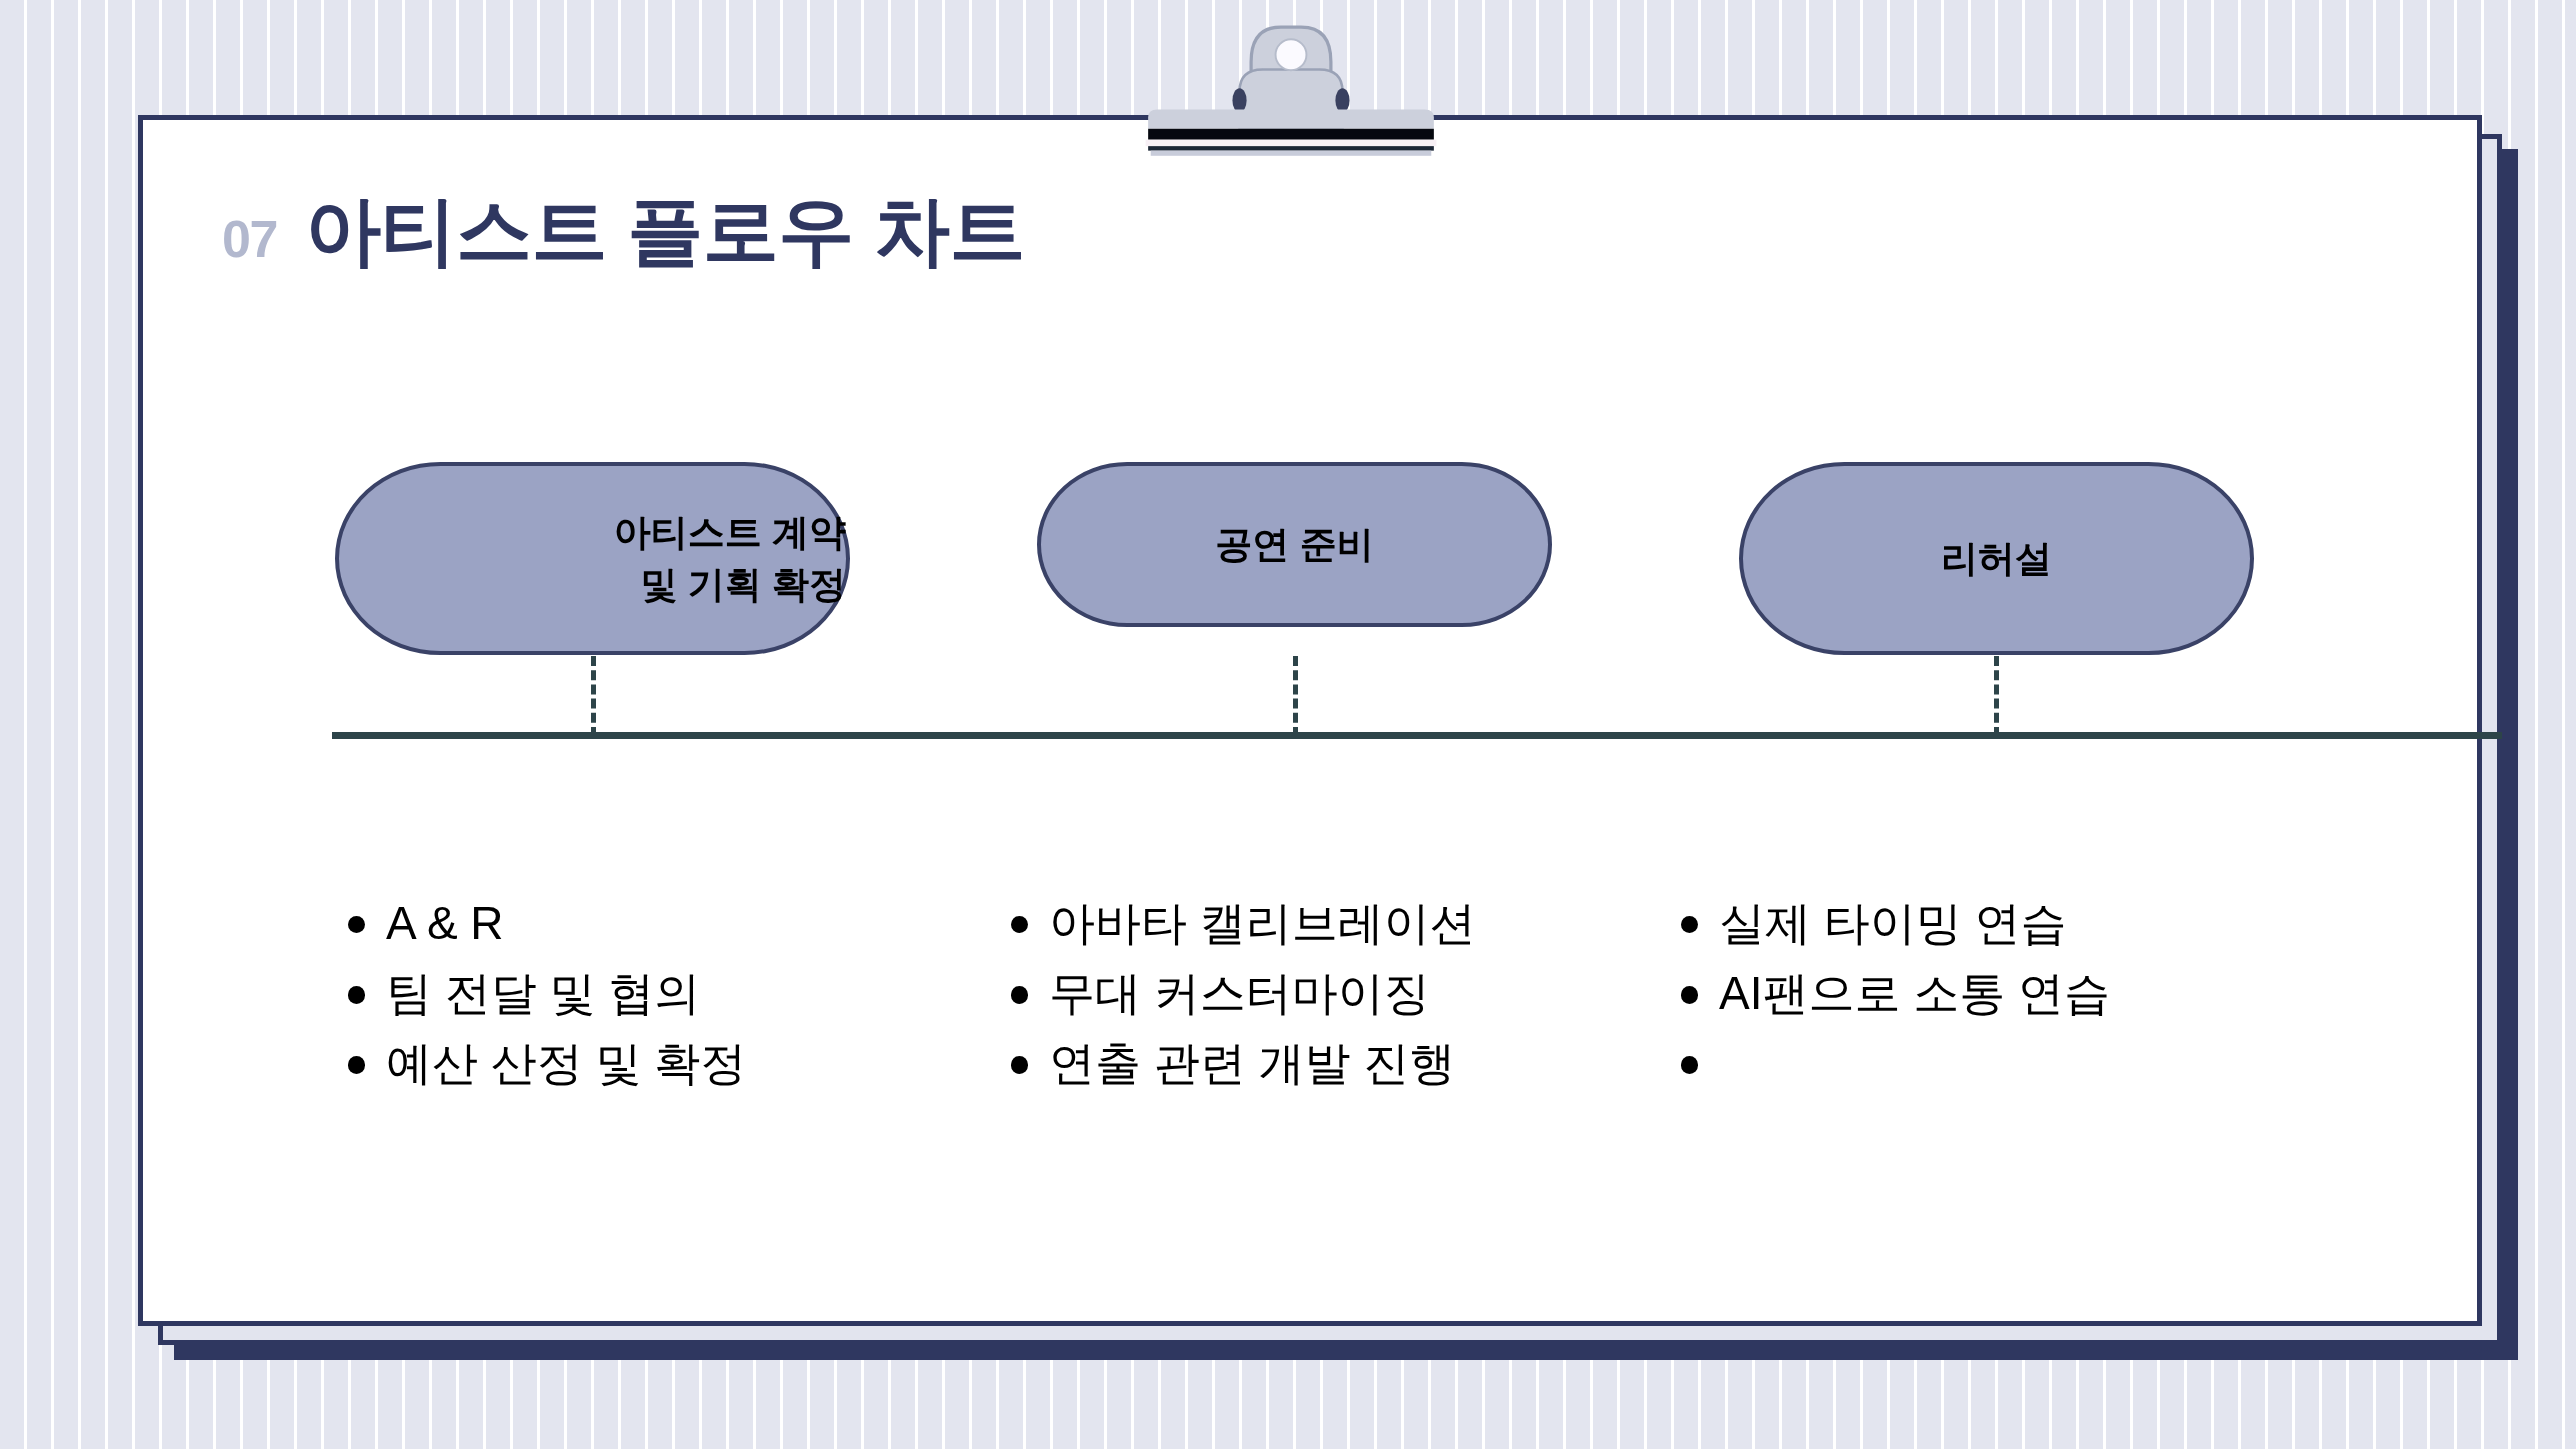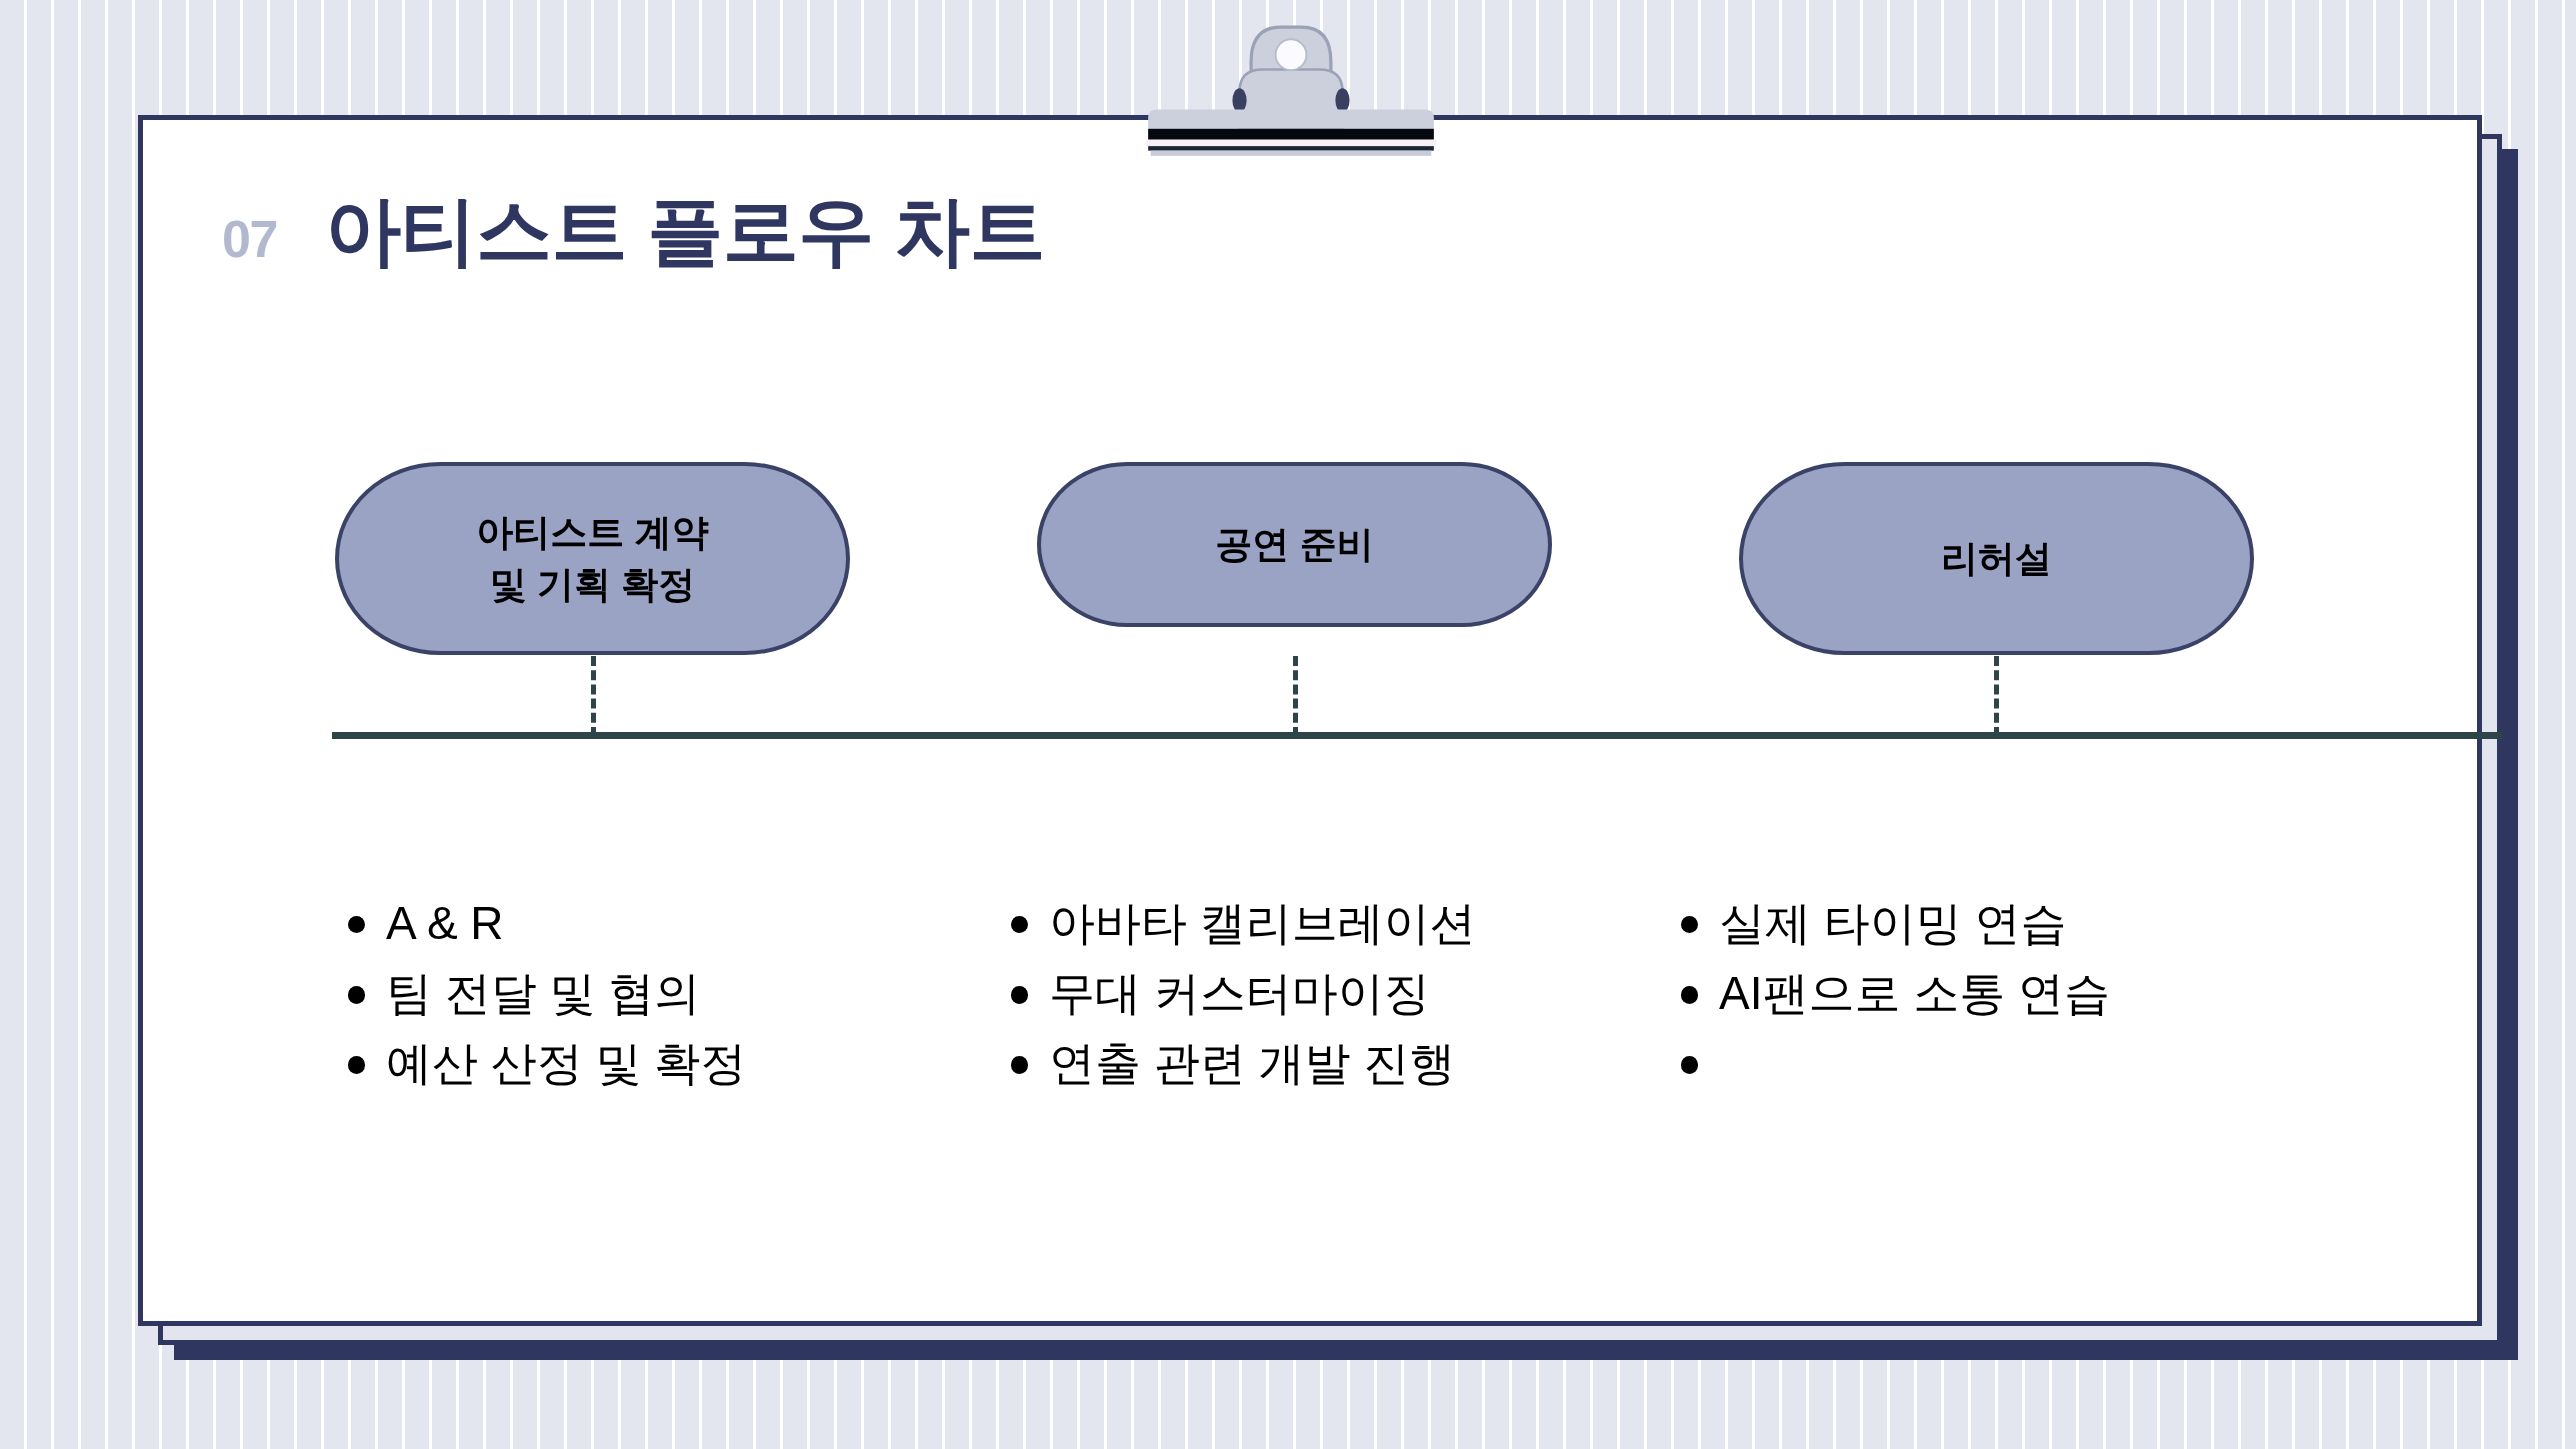--- a/index.html
+++ b/index.html
@@ -96,21 +96,21 @@
     font-size: 52px;
     font-weight: 700;
     color: #b2b8ce;
     letter-spacing: -1.3px;
     line-height: 1;
   }
   .title-text {
     font-size: 76px;
     font-weight: 700;
     color: #2f3760;
-    margin-left: 48px;
+    margin-left: 28px;
     line-height: 1;
     letter-spacing: -0.6px;
   }
 
   
   .pill {
     position: absolute;
     background: #9ba3c4;
     border: 4.5px solid #3a4267;
     border-radius: 106px / 97px;
@@ -121,21 +121,21 @@
     justify-content: center;
     z-index: 6;
     color: #000000;
     font-weight: 700;
     font-size: 37px;
     line-height: 1.38;
     text-align: center;
   }
   .pill-line { display: block; white-space: nowrap; }
 
-  #pill-0 { left: 335px;  top: 462px; width: 515px; height: 193px; }
+  #pill-0 { left: 335px;  top: 462px; width: 515px; height: 193px; align-items: flex-end; }
   #pill-1 { left: 1037px; top: 462px; width: 515px; height: 165px; }
   #pill-2 { left: 1739px; top: 462px; width: 515px; height: 193px; }
 
   
   .connector {
     position: absolute;
     width: 0px;
     top: 656px;
     height: 81px;
     border-left: 5.8px dashed #2d4449;

